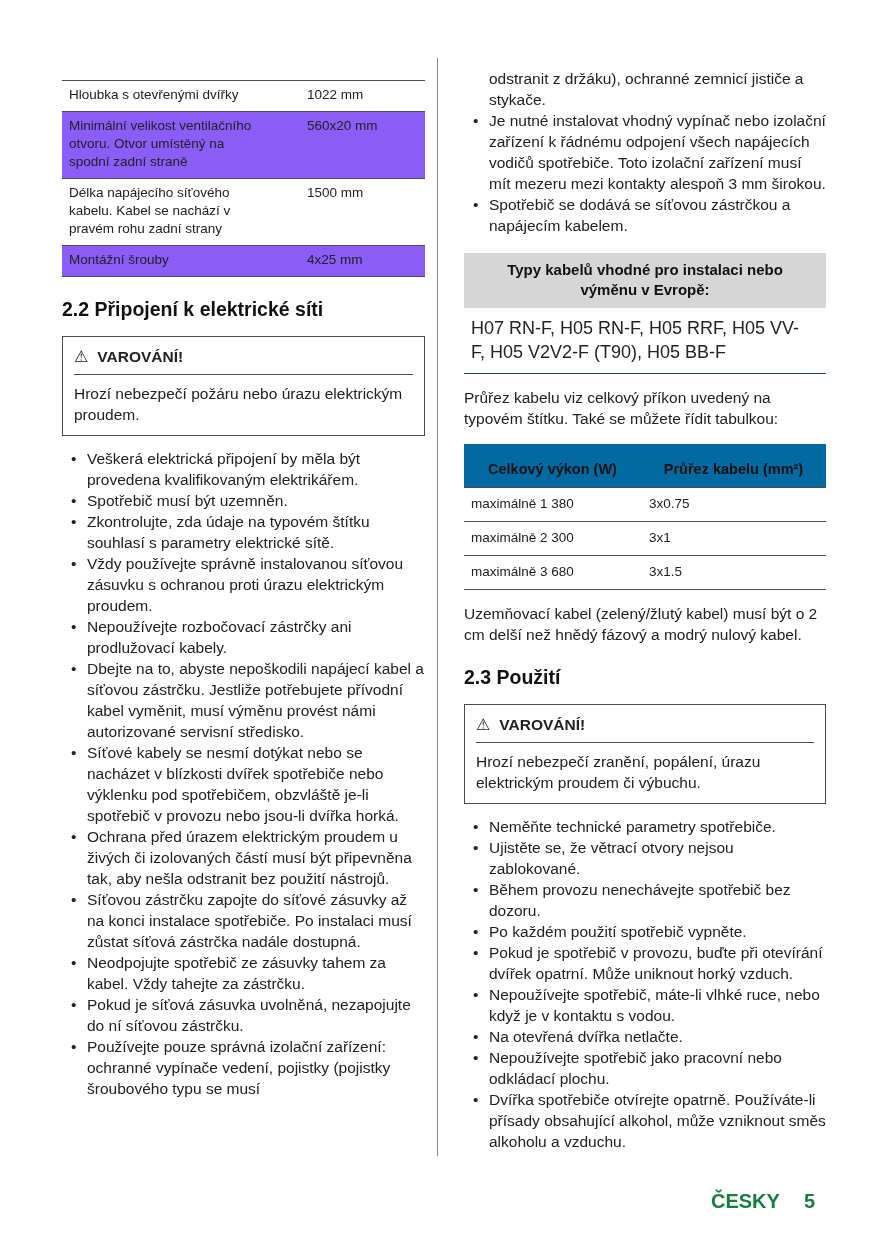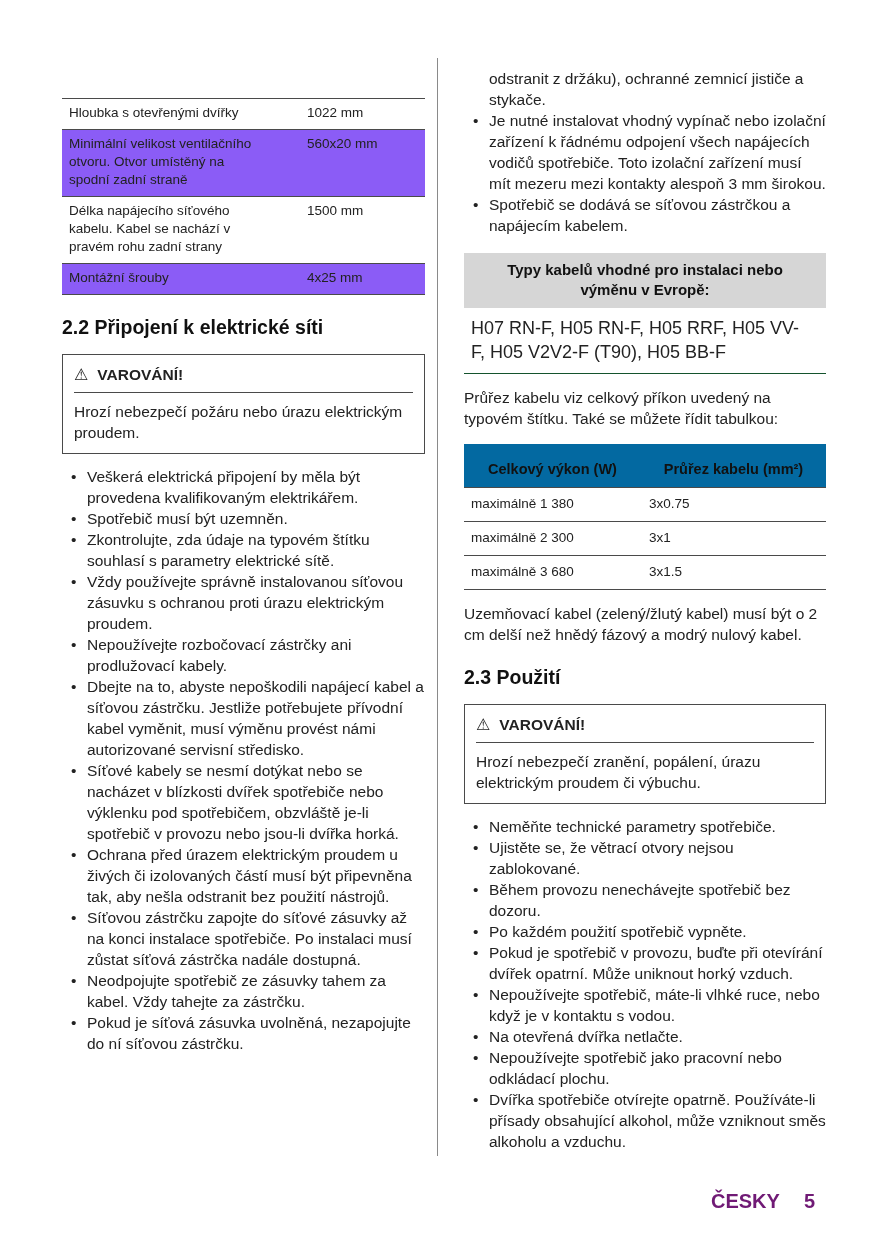--- a/index.html
+++ b/index.html
@@ -5,21 +5,21 @@
   * { margin:0; padding:0; box-sizing:border-box; }
   html,body { background:#e8e8e8; }
   body { font-family:"Liberation Sans","DejaVu Sans",sans-serif; color:#222; }
   .page {
     position:relative; width:874px; height:1240px; background:#ffffff;
     margin:0 auto; overflow:hidden;
   }
   .divider { position:absolute; left:437px; top:58px; width:1px; height:1098px; background:#8a8a8a; }
 
   .col { position:absolute; font-size:15.5px; line-height:21px; }
-  .col-left  { left:62px;  top:98px; width:363px; }
+  .col-left  { left:62px;  top:80px; width:363px; }
   .col-right { left:452px; top:68px; width:362px;margin-left:12px; }
 
   
   table.specs { width:100%; border-collapse:collapse; font-size:13.5px; line-height:18px; }
   table.specs td {
     border-top:1px solid #4a4a4a; border-bottom:1px solid #4a4a4a;
     padding:5px 8px 7px 7px; vertical-align:top;
   }
   table.specs td.spec-label { width:238px; padding-right:42px; }
   table.specs tr.shade td { background:#8b5cf6; }
@@ -55,21 +55,21 @@
   table.power { width:100%; border-collapse:collapse; margin-top:15px; font-size:13.5px; line-height:18px; }
   table.power th {
     background:#0369a1; text-align:center; font-size:14.5px; color:#111;
     padding:16px 8px 9px 7px; border-bottom:1px solid #4a4a4a;
   }
   table.power th:first-child { width:178px; }
   table.power td { padding:7px 8px 8px 7px; border-bottom:1px solid #4a4a4a; }
 
   .footer {
     position:absolute; right:59px; top:1190px;
-    font-size:20px; font-weight:bold; color:#701a75;
+    font-size:20px; font-weight:bold; color:#15803d;
   }
   .footer .pagenum { margin-left:24px; }
 </style>
 </head>
 <body>
 
 <div class="page">
 
   <div class="divider"></div>
 
@@ -111,20 +111,21 @@
       <li>Spotřebič musí být uzemněn.</li>
       <li>Zkontrolujte, zda údaje na typovém štítku souhlasí s parametry elektrické sítě.</li>
       <li>Vždy používejte správně instalovanou síťovou zásuvku s ochranou proti úrazu elektrickým proudem.</li>
       <li>Nepoužívejte rozbočovací zástrčky ani prodlužovací kabely.</li>
       <li>Dbejte na to, abyste nepoškodili napájecí kabel a síťovou zástrčku. Jestliže potřebujete přívodní kabel vyměnit, musí výměnu provést námi autorizované servisní středisko.</li>
       <li>Síťové kabely se nesmí dotýkat nebo se nacházet v blízkosti dvířek spotřebiče nebo výklenku pod spotřebičem, obzvláště je-li spotřebič v provozu nebo jsou-li dvířka horká.</li>
       <li>Ochrana před úrazem elektrickým proudem u živých či izolovaných částí musí být připevněna tak, aby nešla odstranit bez použití nástrojů.</li>
       <li>Síťovou zástrčku zapojte do síťové zásuvky až na konci instalace spotřebiče. Po instalaci musí zůstat síťová zástrčka nadále dostupná.</li>
       <li>Neodpojujte spotřebič ze zásuvky tahem za kabel. Vždy tahejte za zástrčku.</li>
       <li>Pokud je síťová zásuvka uvolněná, nezapojujte do ní síťovou zástrčku.</li>
+      <li>Používejte pouze správná izolační zařízení: ochranné vypínače vedení, pojistky (pojistky šroubového typu se musí</li>
     </ul>
   </div>
 
   <div class="col col-right">
 
     <div class="continuation">odstranit z držáku), ochranné zemnicí jističe a stykače.</div>
 
     <ul class="bullets">
       <li>Je nutné instalovat vhodný vypínač nebo izolační zařízení k řádnému odpojení všech napájecích vodičů spotřebiče. Toto izolační zařízení musí mít mezeru mezi kontakty alespoň 3 mm širokou.</li>
       <li>Spotřebič se dodává se síťovou zástrčkou a napájecím kabelem.</li>

